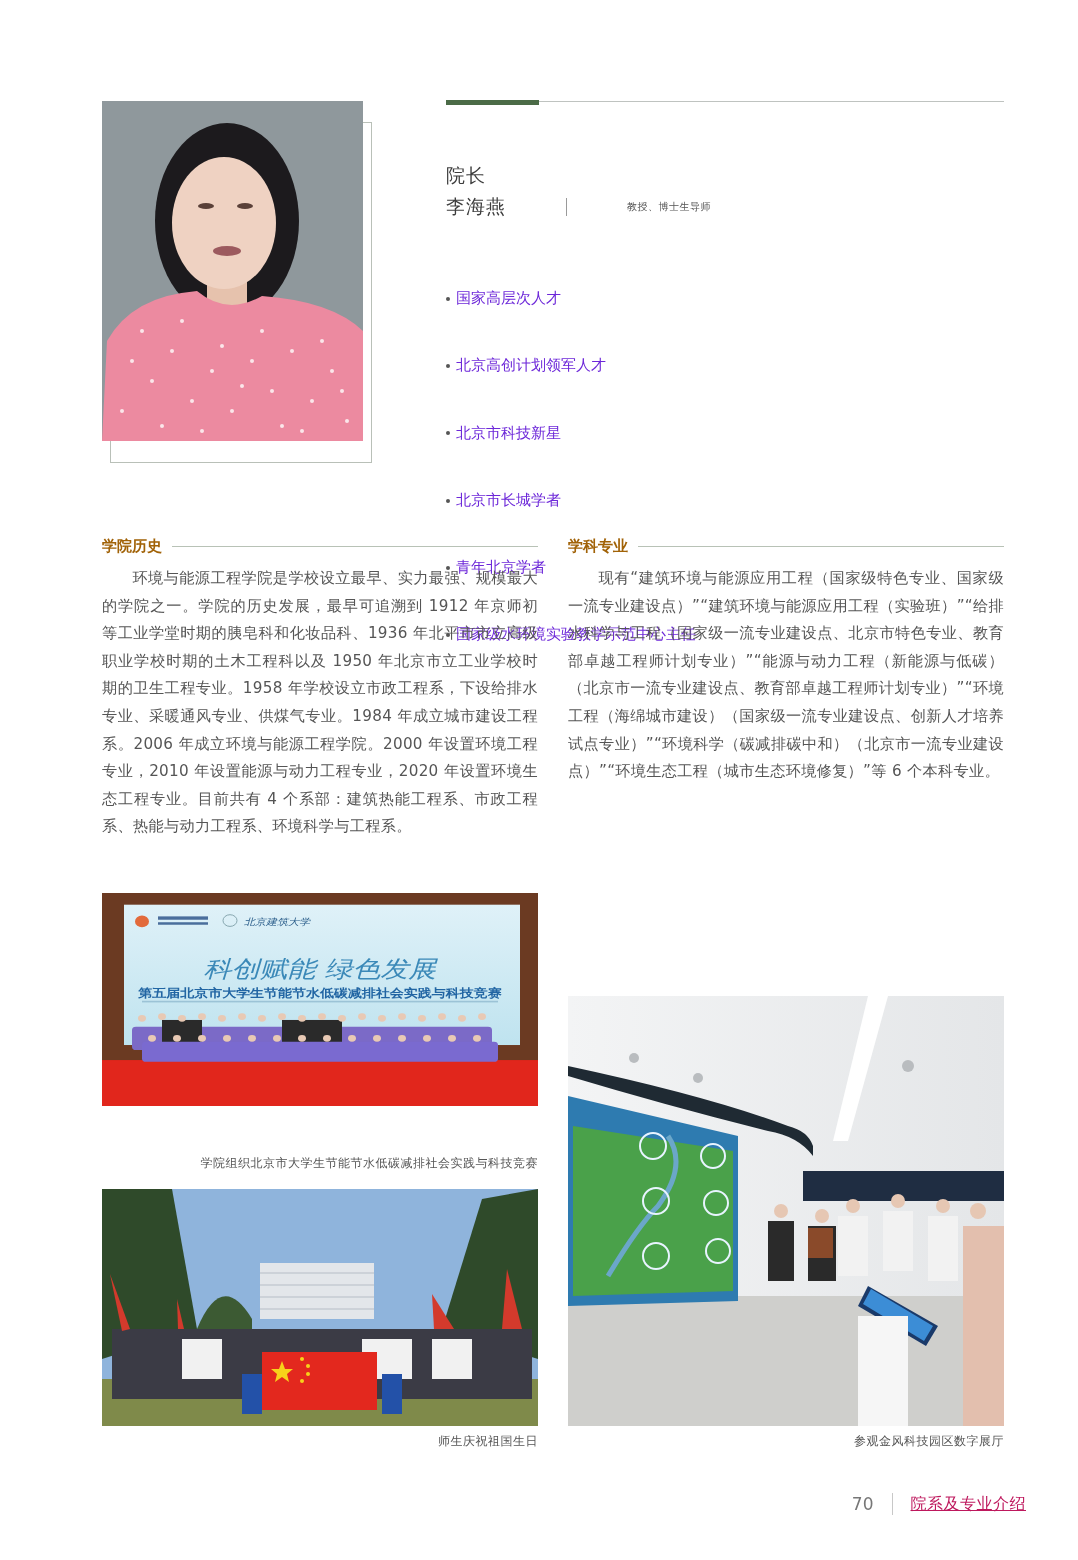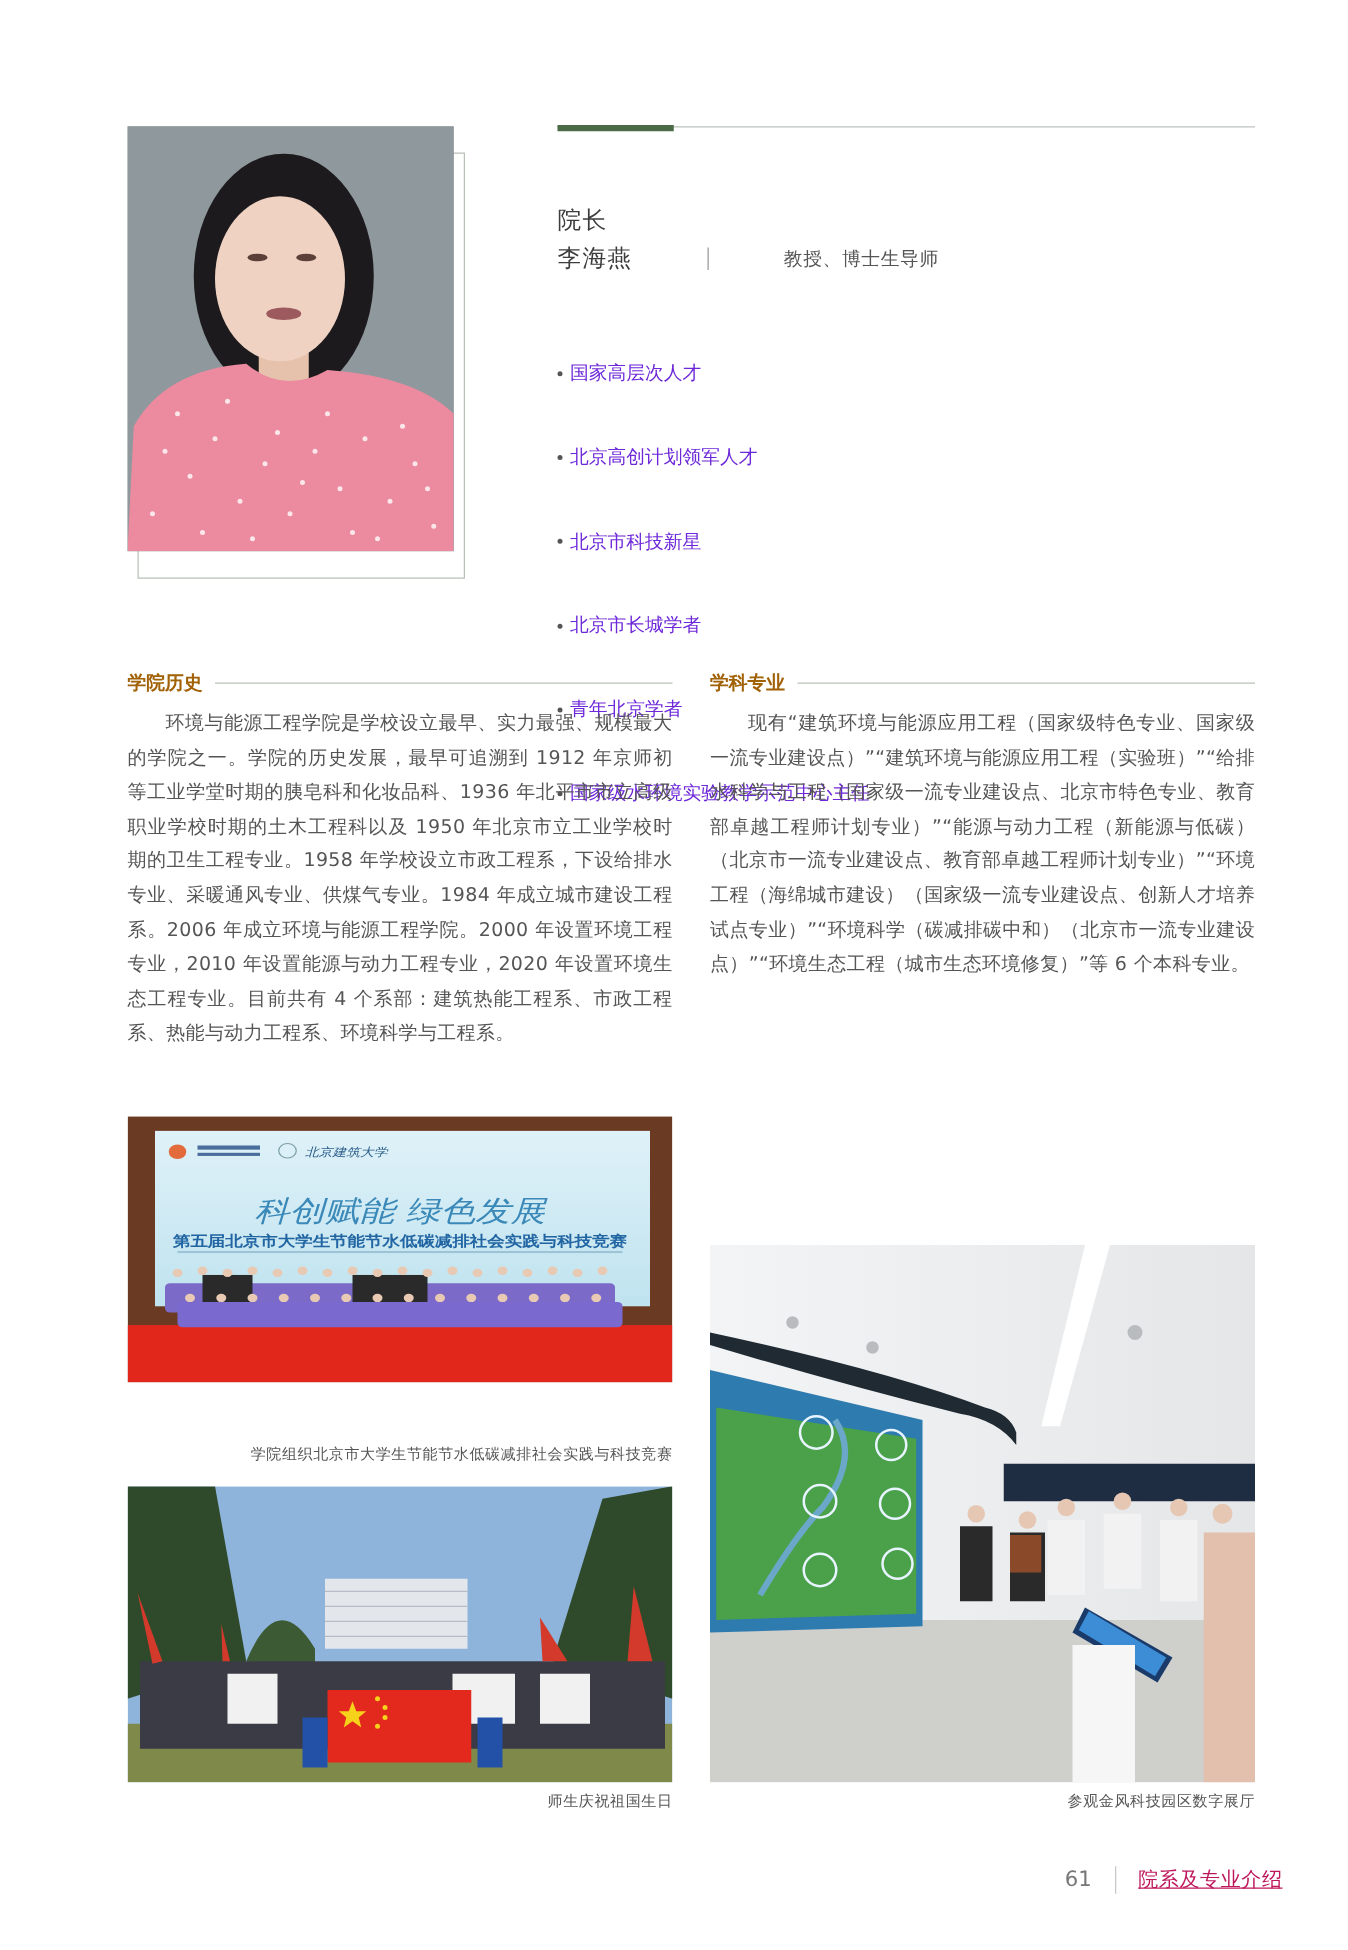--- a/index.html
+++ b/index.html
@@ -11,21 +11,21 @@
     .portrait { position: absolute; left: 102px; top: 101px; width: 261px; height: 340px; background: #8e979b; overflow: hidden; }
     .portrait svg { display: block; width: 100%; height: 100%; }
 
     
     .top-rule { position: absolute; left: 446px; top: 101px; width: 558px; height: 1px; background: #bfc3c0; }
     .top-rule-accent { position: absolute; left: 446px; top: 100px; width: 93px; height: 5px; background: #4b6b47; }
     .dean-role { position: absolute; left: 446px; top: 163px; font-size: 19px; color: #3d3d3d; letter-spacing: 1px; }
     .dean-line { position: absolute; left: 446px; top: 194px; display: flex; align-items: center; gap: 48px; }
     .dean-name { font-size: 19px; color: #3d3d3d; letter-spacing: 1px; }
     .dean-sep { width: 1px; height: 18px; background: #9a9a9a; margin: 0 12px; }
-    .dean-title { font-size: 15px; color: #555; letter-spacing: 0.5px; }
+    .dean-title { font-size: 10px; color: #555; letter-spacing: 0.5px; }
     .honors { position: absolute; left: 446px; top: 245px; list-style: none; }
     .honors li { font-size: 15px; line-height: 27.3px; color: #6d28d9; display: flex; align-items: center; margin-top: 40px; }
     .honors .dot { width: 4px; height: 4px; border-radius: 50%; background: #555; margin-right: 6px; flex: none; }
 
     
     .sec-head { position: absolute; display: flex; align-items: center; }
     .sec-head .h { font-size: 15px; font-weight: bold; color: #a16207; white-space: nowrap; }
     .sec-head .line { height: 1px; background: #b8c2b6; margin-left: 10px; flex: 1; }
     #sec-history { left: 102px; top: 537px; width: 436px; }
     #sec-majors { left: 568px; top: 537px; width: 436px; }
@@ -306,16 +306,16 @@
         <circle cx="410" cy="215" r="8"></circle>
     </g>
     <polygon points="300,290 370,330 358,350 290,310" fill="#1a3a6a"></polygon>
     <polygon points="303,293 365,330 356,345 295,308" fill="#3c8dd6"></polygon>
     <rect x="290" y="320" width="50" height="110" fill="#f6f6f6"></rect>
   </svg>
 </div>
 <div class="caption" id="cap-hall">参观金风科技园区数字展厅</div>
 
 <div class="footer">
-  <span class="page-num">61</span>
+  <span class="page-num">70</span>
   <span class="footer-sep"></span>
   <span class="footer-section">院系及专业介绍</span>
 </div>
 
 </body></html>

